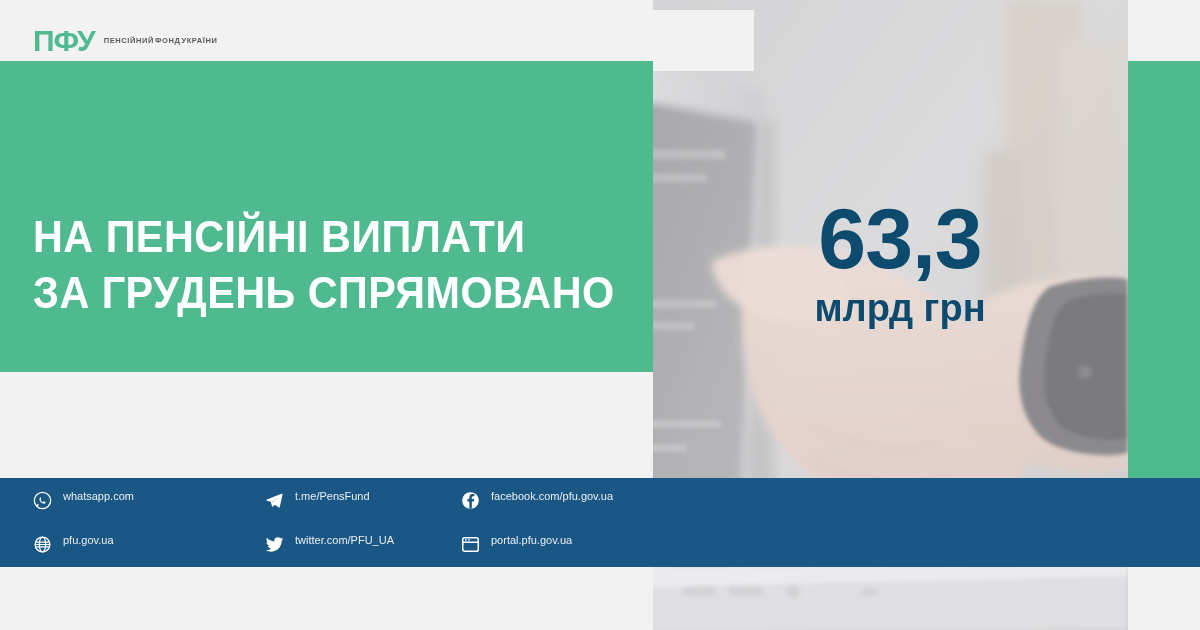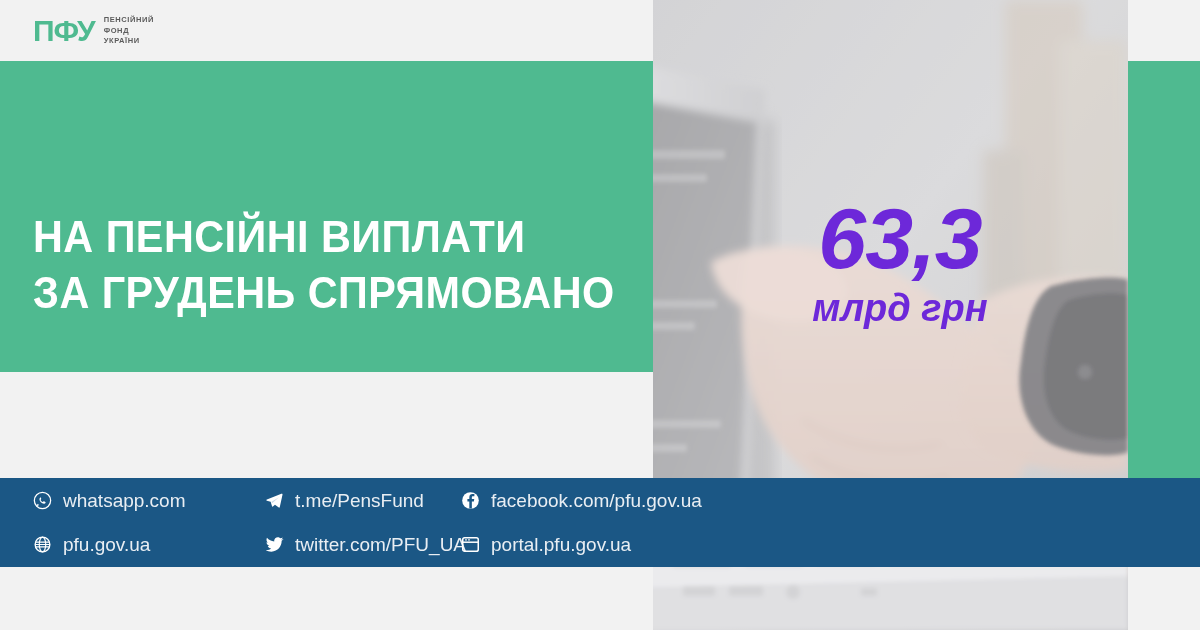--- a/index.html
+++ b/index.html
@@ -21,37 +21,37 @@
     position:absolute;
     left:653px; top:0;
     width:475px; height:630px;
     overflow:hidden;
     background:#b9b9bb;
   }
   .photo-svg { position:absolute; inset:0; width:100%; height:100%; display:block; }
 
   
   .topbar {
-    position:absolute; left:0; top:0;
-    width:653px; height:61px;
+    position:absolute; left:0; top:10px;
+    width:754px; height:61px;
     background:#f2f2f2;
     display:flex; align-items:center;
     padding-left:33px;
   }
   .logo { display:flex; align-items:center; gap:9px; }
   .logo-mark {
     font-family:"Liberation Sans", sans-serif;
     font-weight:bold;
     font-size:30px;
     letter-spacing:-1px;
     color:#4fba90;
     line-height:1;
   }
   .logo-words {
-    display:flex; flex-direction:column;
+    display:flex; flex-direction:row;
     justify-content:center;
     gap:1px;
   }
   .logo-words span {
     font-size:7.5px;
     font-weight:bold;
     letter-spacing:0.6px;
     color:#5b5b5b;
     line-height:1.25;
     text-transform:uppercase;
@@ -99,24 +99,23 @@
     width:653px; height:63px;
     background:#f2f2f2;
   }
 
   
   .stat {
     position:absolute;
     left:760px; top:197px;
     width:280px;
     text-align:center;
-    color:#6d28d9;
+    color:#0c4a6e;
     font-family:"Liberation Sans", sans-serif;
     pointer-events:none;
-    font-style:italic;
   }
   .stat-value {
     font-size:86px;
     font-weight:bold;
     line-height:0.96;
     letter-spacing:-1px;
   }
   .stat-unit {
     font-size:38px;
     font-weight:bold;
@@ -135,24 +134,24 @@
     position:absolute;
     left:33px; top:0;
     width:620px; height:89px;
     display:grid;
     grid-template-columns:232px 196px auto;
     grid-template-rows:1fr 1fr;
     align-items:center;
   }
   .link {
     display:flex;
-    align-items:center;
+    align-items:flex-start;
     gap:11px;
     color:#e9eef3;
-    font-size:19px;
+    font-size:11px;
     font-family:"Liberation Sans", sans-serif;
     line-height:1;
     white-space:nowrap;
   }
   .link .ico {
     width:19px; height:19px;
     flex:0 0 19px;
     display:block;
   }
   .link .ico svg { display:block; width:19px; height:19px; }

